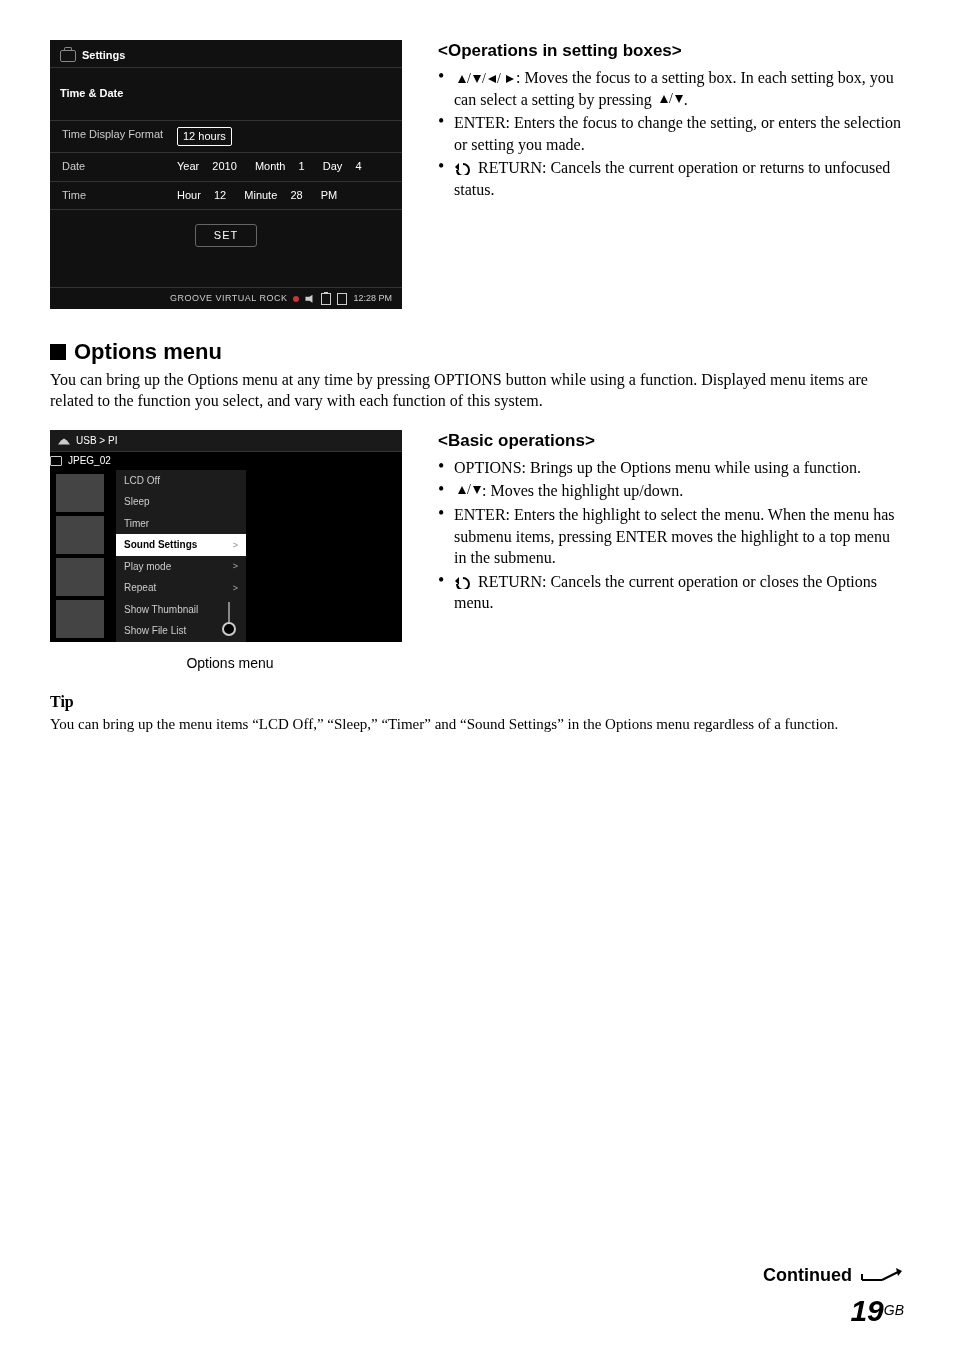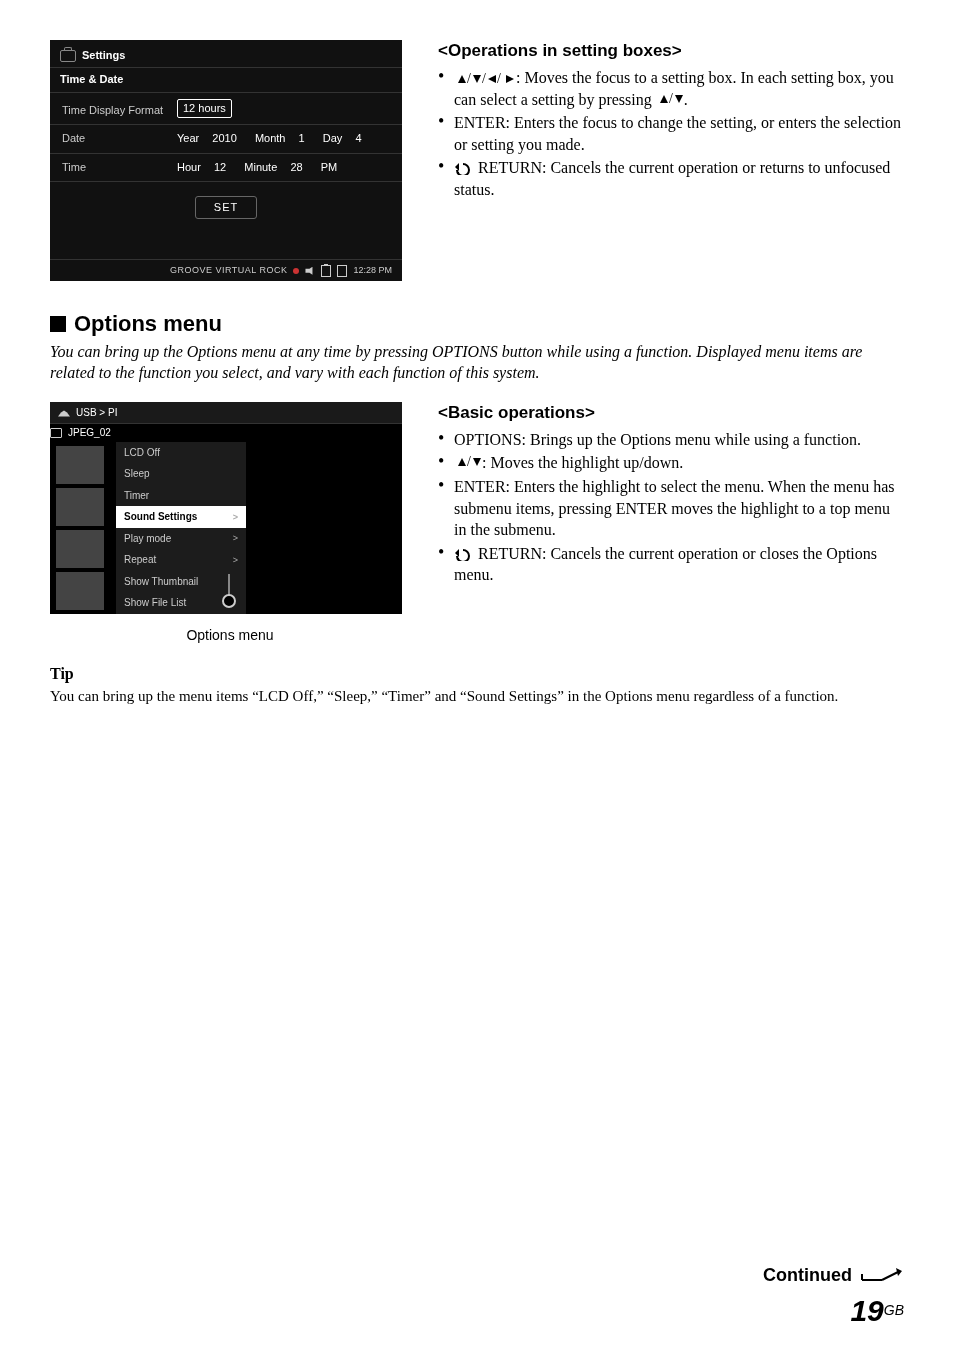--- a/index.html
+++ b/index.html
@@ -30,22 +30,22 @@
     font-size: 11px;
     border-radius: 0;
     width: 352px;
     padding: 8px 0 0 0;
     box-sizing: border-box;
     line-height: 1.4;
   }
   .ss-title { display:flex; align-items:center; gap:6px; padding:0 10px 4px 10px; font-weight:bold; }
   .ss-tool { width:14px; height:10px; border:1px solid #888; border-radius:2px; position:relative; }
   .ss-tool::before { content:""; position:absolute; top:-4px; left:3px; width:6px; height:3px; border:1px solid #888; border-bottom:none; border-radius:2px 2px 0 0;}
-  .ss-sub { padding:4px 10px; font-weight:bold; border-top:1px solid #333;}
-  .ss-row { display:flex; align-items:flex-end; padding:6px 12px; border-top:1px solid #333; }
+  .ss-sub { padding:18px 10px; font-weight:bold; border-top:1px solid #333;}
+  .ss-row { display:flex; align-items:flex-start; padding:6px 12px; border-top:1px solid #333; }
   .ss-label { flex:0 0 115px; color:#ccc;}
   .ss-field { display:inline-flex; gap:6px; align-items:center; }
   .ss-pair { display:inline-flex; gap:5px; }
   .ss-pair span { display:inline-block; }
   .ss-hl { border:1px solid #fff; border-radius:2px; padding:1px 5px; }
   .ss-set { margin:14px auto 40px auto; width:60px; text-align:center; border:1px solid #666; border-radius:3px; padding:3px 0; font-size:11px; letter-spacing:1px;}
   .ss-status { display:flex; justify-content:flex-end; align-items:center; gap:6px; padding:4px 10px; border-top:1px solid #333; font-size:9px; color:#ccc;}
   .ss-status .rec { width:6px; height:6px; border-radius:50%; background:#c33;}
   .ss-status .spk { width:10px; height:8px; background:#ccc; clip-path:polygon(0 25%,40% 25%,70% 0,70% 100%,40% 75%,0 75%);}
   .ss-status .bat,.ss-status .sq { width:8px; height:10px; border:1px solid #ccc;}
@@ -56,21 +56,21 @@
   .h-sub { font-family: Arial, sans-serif; font-weight:bold; font-size:17px; margin:0 0 4px 0;}
   ul.bul { list-style:none; padding:0; margin:0 0 8px 0;}
   ul.bul > li { padding-left:16px; position:relative; margin-bottom:2px;}
   ul.bul > li::before { content:"•"; position:absolute; left:0; top:0; font-size:18px; line-height:1;}
   .arrows-inline svg, .ret svg { vertical-align:-2px;}
 
   
   .sec-head { display:flex; align-items:center; gap:8px; margin:8px 0 2px 0;}
   .sq-blk { width:16px; height:16px; background:#000;}
   .sec-head h2 { font-family: Arial, sans-serif; font-weight:bold; font-size:22px; margin:0;}
-  .body-text { margin:0 0 18px 0;font-style:italic;}
+  .body-text { margin:0 0 18px 0;}
 
   .row2 { display:flex; gap:28px;}
   
   .opt {
     background:#000; color:#fff; font-family:Arial,sans-serif; font-size:10px;
     width:352px; position:relative; padding:0; box-sizing:border-box;
   }
   .opt-top { background:#1a1a1a; padding:4px 8px; display:flex; align-items:center; gap:6px; font-size:10px;}
   .opt-top .wifi{width:12px;height:8px;background:#ccc;clip-path:polygon(0 100%,25% 50%,50% 25%,75% 50%,100% 100%);}
   .opt-crumb{padding:2px 0;border-top:1px solid #333;display:flex;align-items:center;gap:4px;}

